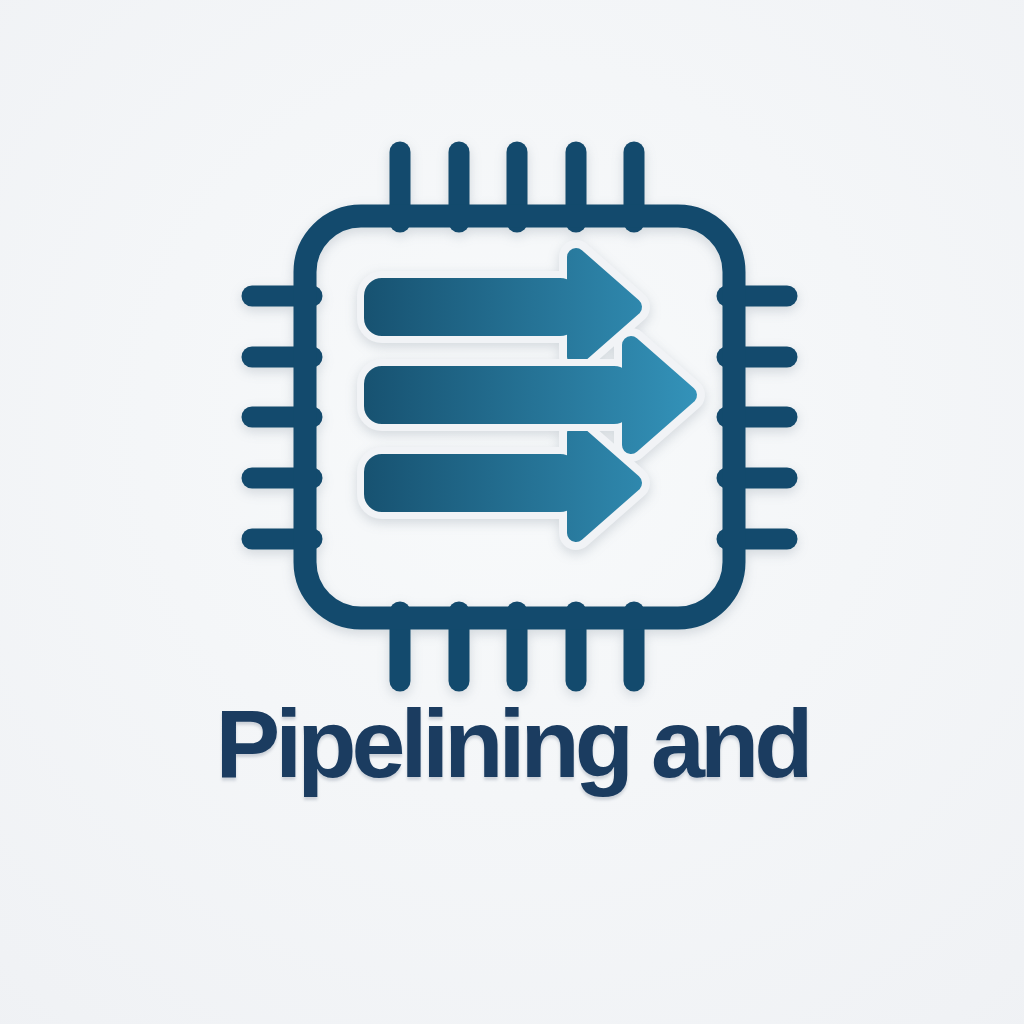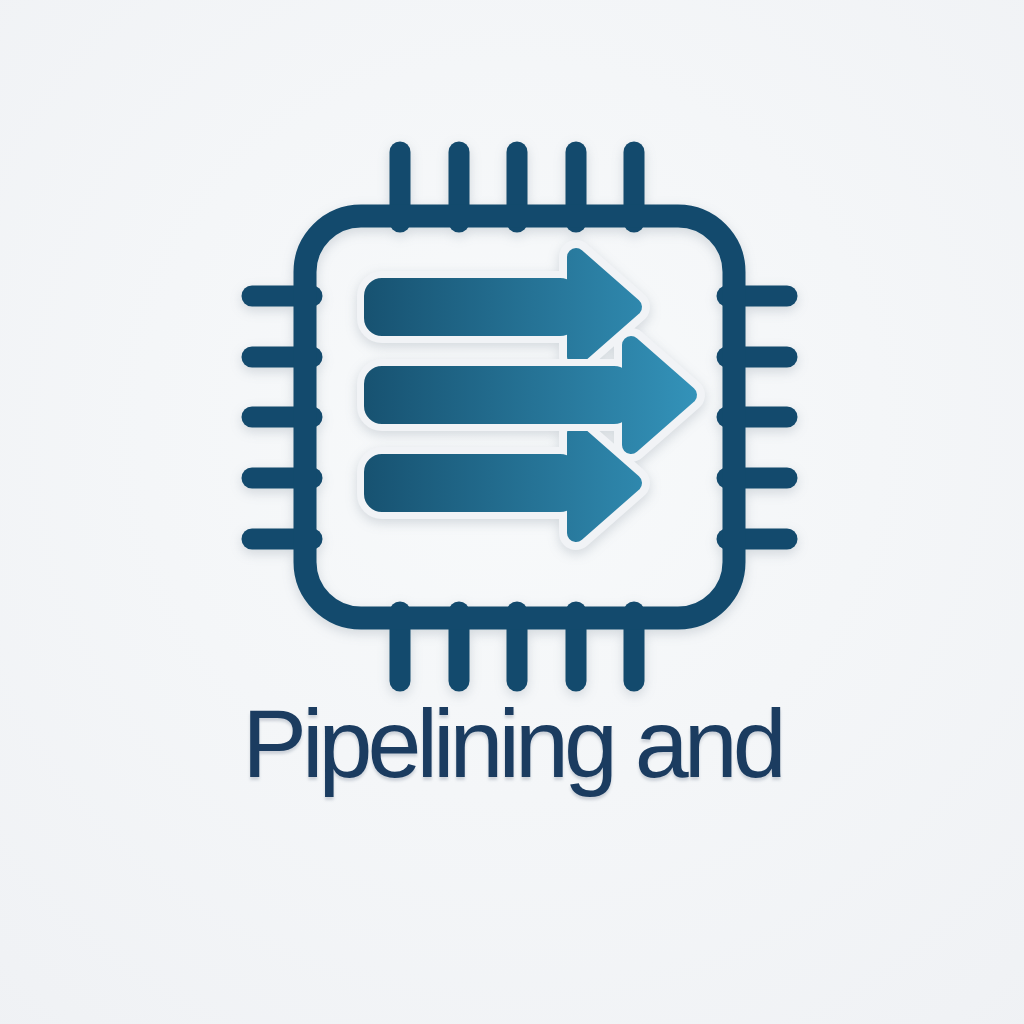--- a/index.html
+++ b/index.html
@@ -39,21 +39,21 @@
   .arrow .ink rect { stroke-width: 2; }
   .arrow .ink path { stroke-width: 18; stroke-linejoin: round; }
 
   .caption {
     position: absolute;
     left: 0;
     top: 694px;
     width: 1024px;
     text-align: center;
     color: var(--text);
-    font-weight: normal;
+    font-weight: bold;
     font-size: 97px;
     line-height: 1.03;
     letter-spacing: -5px;
     text-shadow: 0 3px 3px rgba(100, 115, 135, 0.28);
   }
 </style>
 </head>
 <body>
 
 <div class="canvas">

